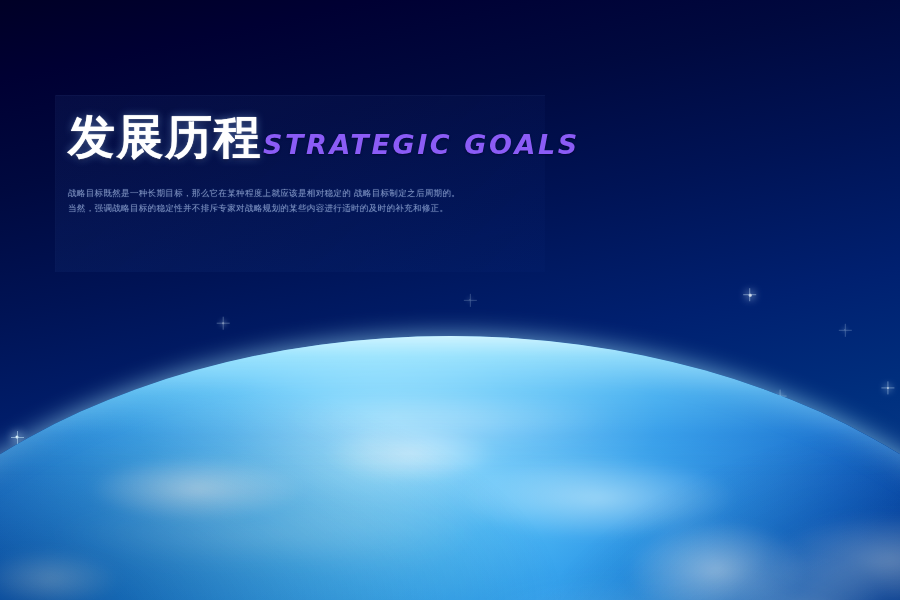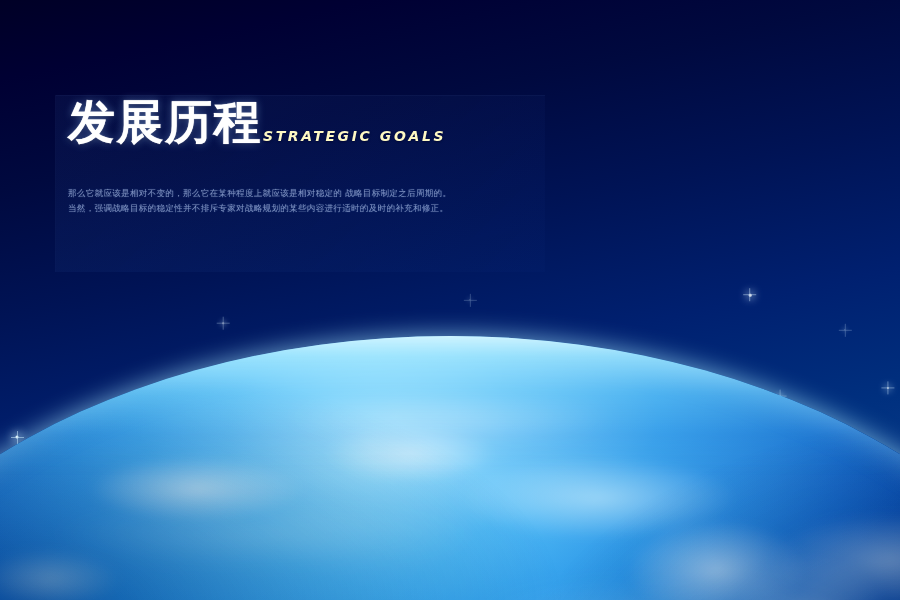--- a/index.html
+++ b/index.html
@@ -185,45 +185,45 @@
       rgba(70,120,210,0.085) 0%,
       rgba(60,110,200,0.058) 55%,
       rgba(40,90,185,0.030) 100%);
     border-top:1px solid rgba(140,180,245,0.055);
     border-left:1px solid rgba(140,180,245,0.045);
   }
 
   
   .heading {
     position:absolute;
-    left:68px; top:98px;
+    left:68px; top:113px;
     display:flex;
     align-items:flex-end;
     white-space:nowrap;
   }
   .title-cn {
     font-family:"DejaVu Sans", sans-serif;
     font-size:47px;
     font-weight:bold;
     line-height:1;
     letter-spacing:1.5px;
     color:#ffffff;
     text-shadow:
       0 0 1px rgba(255,255,255,0.85),
       0 0 9px rgba(150,200,255,0.45),
       0 2px 3px rgba(0,0,40,0.55);
   }
   .title-en {
     font-family:"DejaVu Sans", sans-serif;
-    font-size:14px;
+    font-size:27px;
     font-weight:bold;
     font-style:italic;
     letter-spacing:2.6px;
     line-height:1;
-    color:#fef9c3;
+    color:#8b5cf6;
     margin-left:1px;
     padding-bottom:2px;
     text-shadow:0 1px 2px rgba(0,0,40,0.6);
   }
 
   
   .body-copy {
     position:absolute;
     left:68px; top:186px;
     width:790px;
@@ -270,17 +270,17 @@
   </div>
 
   <div class="panel"></div>
 
   <div class="heading">
     <span class="title-cn">发展历程</span>
     <span class="title-en">STRATEGIC GOALS</span>
   </div>
 
   <div class="body-copy">
-    <div class="body-line">那么它就应该是相对不变的，那么它在某种程度上就应该是相对稳定的  战略目标制定之后周期的。</div>
+    <div class="body-line">战略目标既然是一种长期目标，那么它在某种程度上就应该是相对稳定的  战略目标制定之后周期的。</div>
     <div class="body-line">当然，强调战略目标的稳定性并不排斥专家对战略规划的某些内容进行适时的及时的补充和修正。</div>
   </div>
 
 </div>
 
 </body></html>

